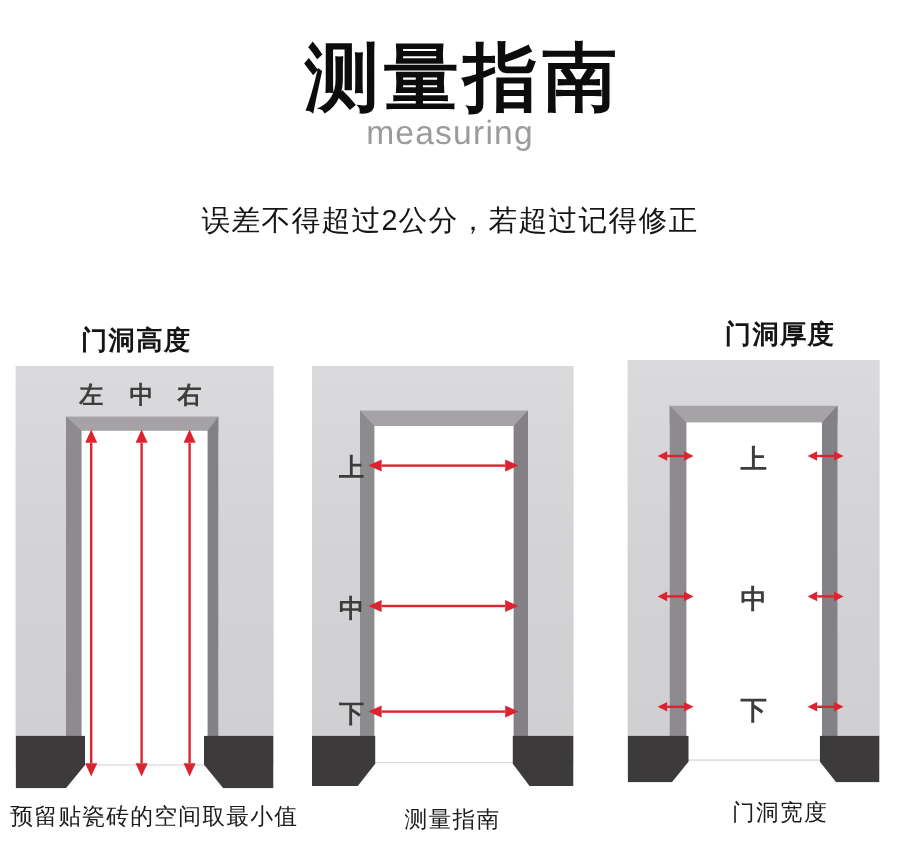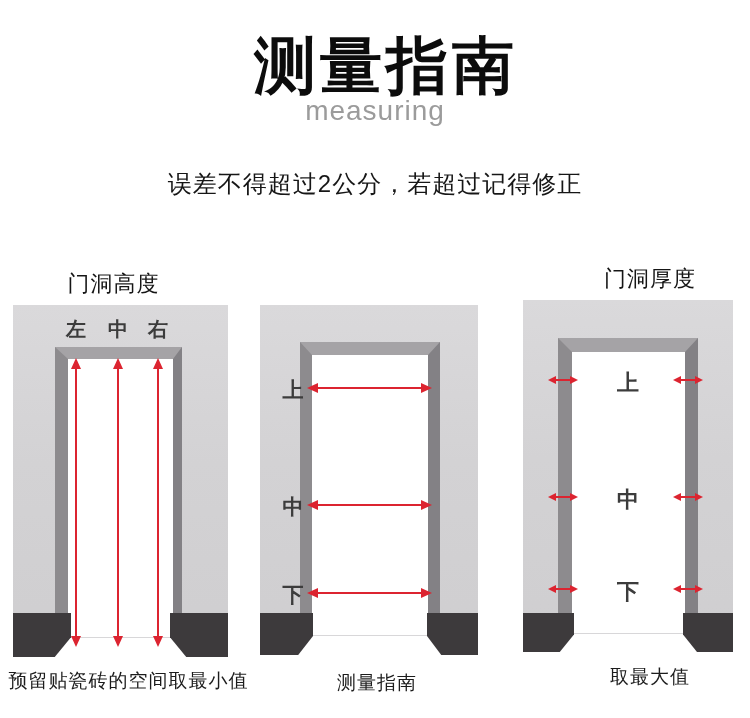--- a/index.html
+++ b/index.html
@@ -17,21 +17,21 @@
     font-size:28px;color:var(--subtitle_gray,#9b9b9b);letter-spacing:1px;
   }
   .hdr-tag{
     position:absolute;top:168px;left:0;width:100%;text-align:center;
     font-size:24px;color:#161616;letter-spacing:1px;
   }
   
   .diagram{position:absolute;}
   .d-title{
     position:absolute;top:-36px;left:0;right:0;text-align:center;
-    font-size:22px;font-weight:400;color:#151515;letter-spacing:1px;white-space:nowrap;
+    font-size:22px;font-weight:700;color:#151515;letter-spacing:1px;white-space:nowrap;
   }
   .wall{
     position:absolute;inset:0;
     background:linear-gradient(180deg,#dad9db 0%,var(--wall,#d3d2d4) 45%,#cfced0 100%);
   }
   .opening{
     position:absolute;background:#ffffff;box-sizing:border-box;
     border-top:12px solid var(--bevel_top,#a5a3a6);
     border-left:13px solid var(--bevel_left,#8d8b8e);
     border-right:9px solid var(--bevel_right,#838185);
@@ -160,16 +160,16 @@
     <div class="base base-r"></div>
     <span class="lbl p0">上</span>
     <span class="lbl p1">中</span>
     <span class="lbl p2">下</span>
     <div class="ah sm jl p0"></div>
     <div class="ah sm jr p0"></div>
     <div class="ah sm jl p1"></div>
     <div class="ah sm jr p1"></div>
     <div class="ah sm jl p2"></div>
     <div class="ah sm jr p2"></div>
-    <div class="d-caption">取最大值</div>
+    <div class="d-caption">门洞宽度</div>
   </div>
 
 </div>
 
 </body></html>

